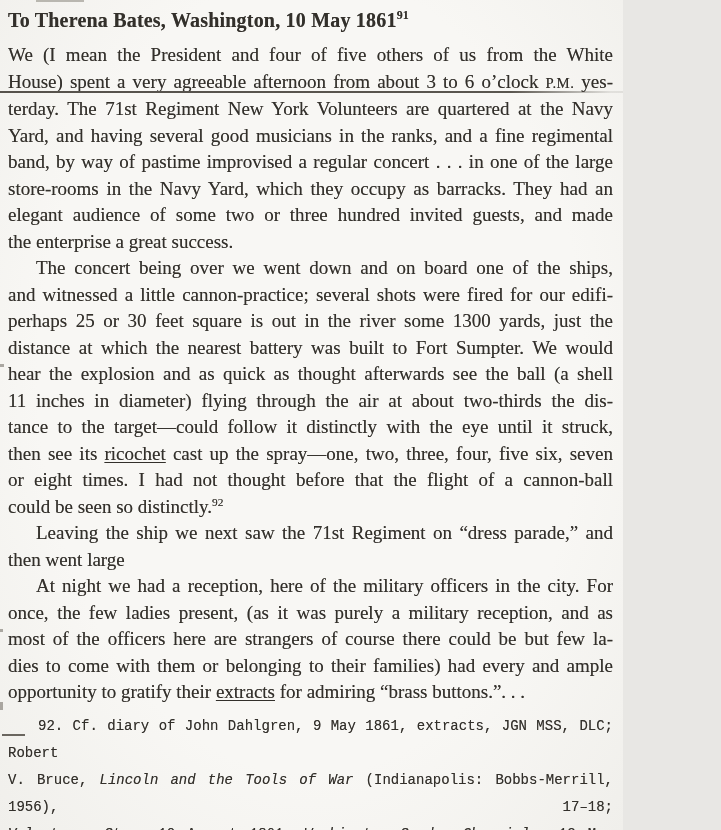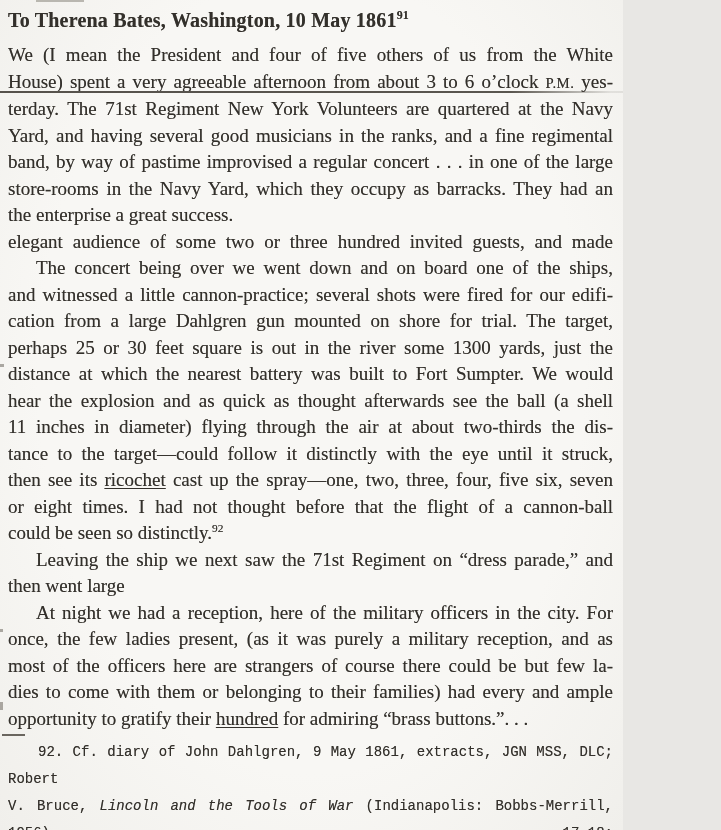--- a/index.html
+++ b/index.html
@@ -75,46 +75,45 @@
   </div>
   <div class="scan-line"></div>
   <div class="body">
       <div class="para">
         <div class="line first"><span>We (I mean the President and four of five others of us from the White</span></div>
         <div class="line"><span>House) spent a very agreeable afternoon from about 3 to 6 o’clock </span><span class="r-sc">P.M.</span><span> yes-</span></div>
         <div class="line"><span>terday. The 71st Regiment New York Volunteers are quartered at the Navy</span></div>
         <div class="line"><span>Yard, and having several good musicians in the ranks, and a fine regimental</span></div>
         <div class="line"><span>band, by way of pastime improvised a regular concert . . . in one of the large</span></div>
         <div class="line"><span>store-rooms in the Navy Yard, which they occupy as barracks. They had an</span></div>
+        <div class="line"><span>elegant audience of some two or three hundred invited guests, and made</span></div>
         <div class="line last"><span>the enterprise a great success.</span></div>
-        <div class="line"><span>elegant audience of some two or three hundred invited guests, and made</span></div>
       </div>
       <div class="para indent">
         <div class="line first"><span>The concert being over we went down and on board one of the ships,</span></div>
         <div class="line"><span>and witnessed a little cannon-practice; several shots were fired for our edifi-</span></div>
-        <div class="line"><span>cation from a large Dahlgren gun mounted on shore for trial. The target,</span></div>
         <div class="line"><span>perhaps 25 or 30 feet square is out in the river some 1300 yards, just the</span></div>
         <div class="line"><span>distance at which the nearest battery was built to Fort Sumpter. We would</span></div>
         <div class="line"><span>hear the explosion and as quick as thought afterwards see the ball (a shell</span></div>
         <div class="line"><span>11 inches in diameter) flying through the air at about two-thirds the dis-</span></div>
         <div class="line"><span>tance to the target—could follow it distinctly with the eye until it struck,</span></div>
         <div class="line"><span>then see its </span><span class="r-u">ricochet</span><span> cast up the spray—one, two, three, four, five six, seven</span></div>
         <div class="line"><span>or eight times. I had not thought before that the flight of a cannon-ball</span></div>
         <div class="line last"><span>could be seen so distinctly.</span><span class="r-sup">92</span></div>
       </div>
       <div class="para indent">
         <div class="line first"><span>Leaving the ship we next saw the 71st Regiment on “dress parade,” and</span></div>
         <div class="line last"><span>then went large</span></div>
       </div>
       <div class="para indent">
         <div class="line first"><span>At night we had a reception, here of the military officers in the city. For</span></div>
         <div class="line"><span>once, the few ladies present, (as it was purely a military reception, and as</span></div>
         <div class="line"><span>most of the officers here are strangers of course there could be but few la-</span></div>
         <div class="line"><span>dies to come with them or belonging to their families) had every and ample</span></div>
-        <div class="line last"><span>opportunity to gratify their </span><span class="r-u">hundred</span><span> for admiring “brass buttons.”. . .</span></div>
+        <div class="line last"><span>opportunity to gratify their </span><span class="r-u">extracts</span><span> for admiring “brass buttons.”. . .</span></div>
       </div>
     </div>
   <div class="footnote-sep"></div>
   <div class="footnote">
       <div class="para indent">
         <div class="line first"><span>92. Cf. diary of John Dahlgren, 9 May 1861, extracts, JGN MSS, DLC; Robert</span></div>
         <div class="line"><span>V. Bruce, </span><span class="r-i">Lincoln and the Tools of War</span><span> (Indianapolis: Bobbs-Merrill, 1956), 17–18;</span></div>
         <div class="line last"><span class="r-i">Volunteers Star,</span><span> 10 August 1861; </span><span class="r-i">Washington Sunday Chronicle,</span><span> 12 May 1861.</span></div>
       </div>
     </div>

